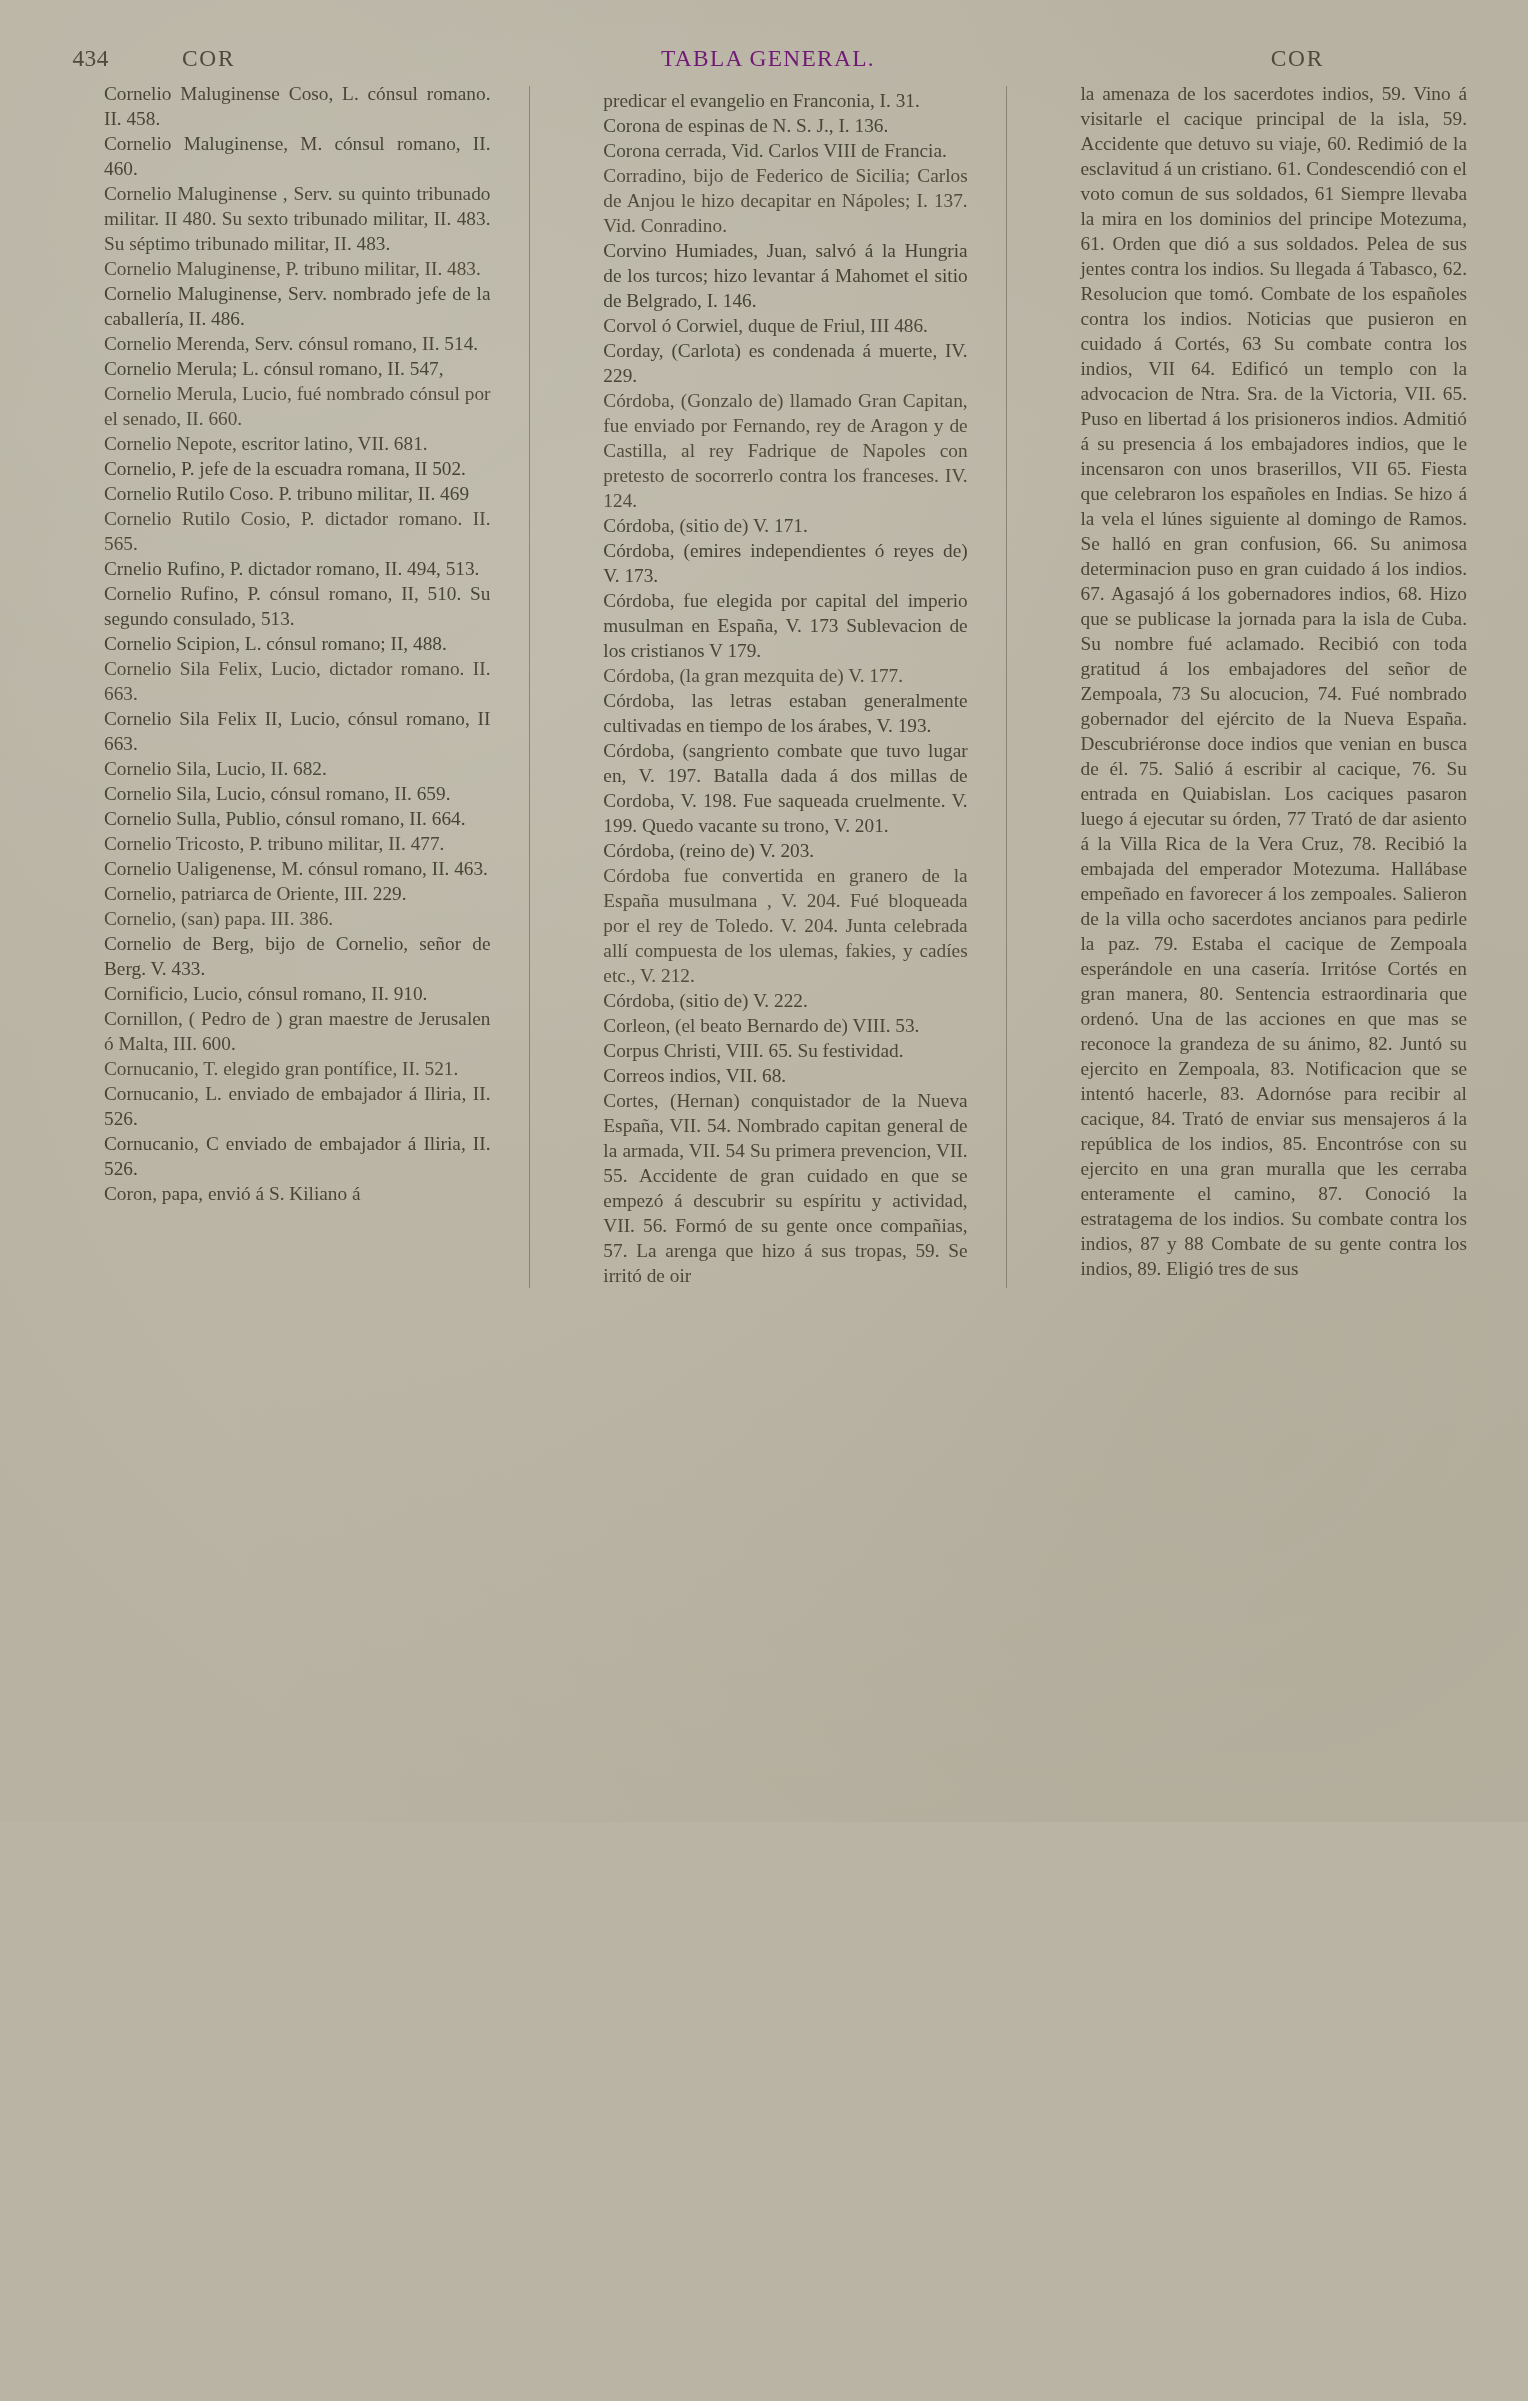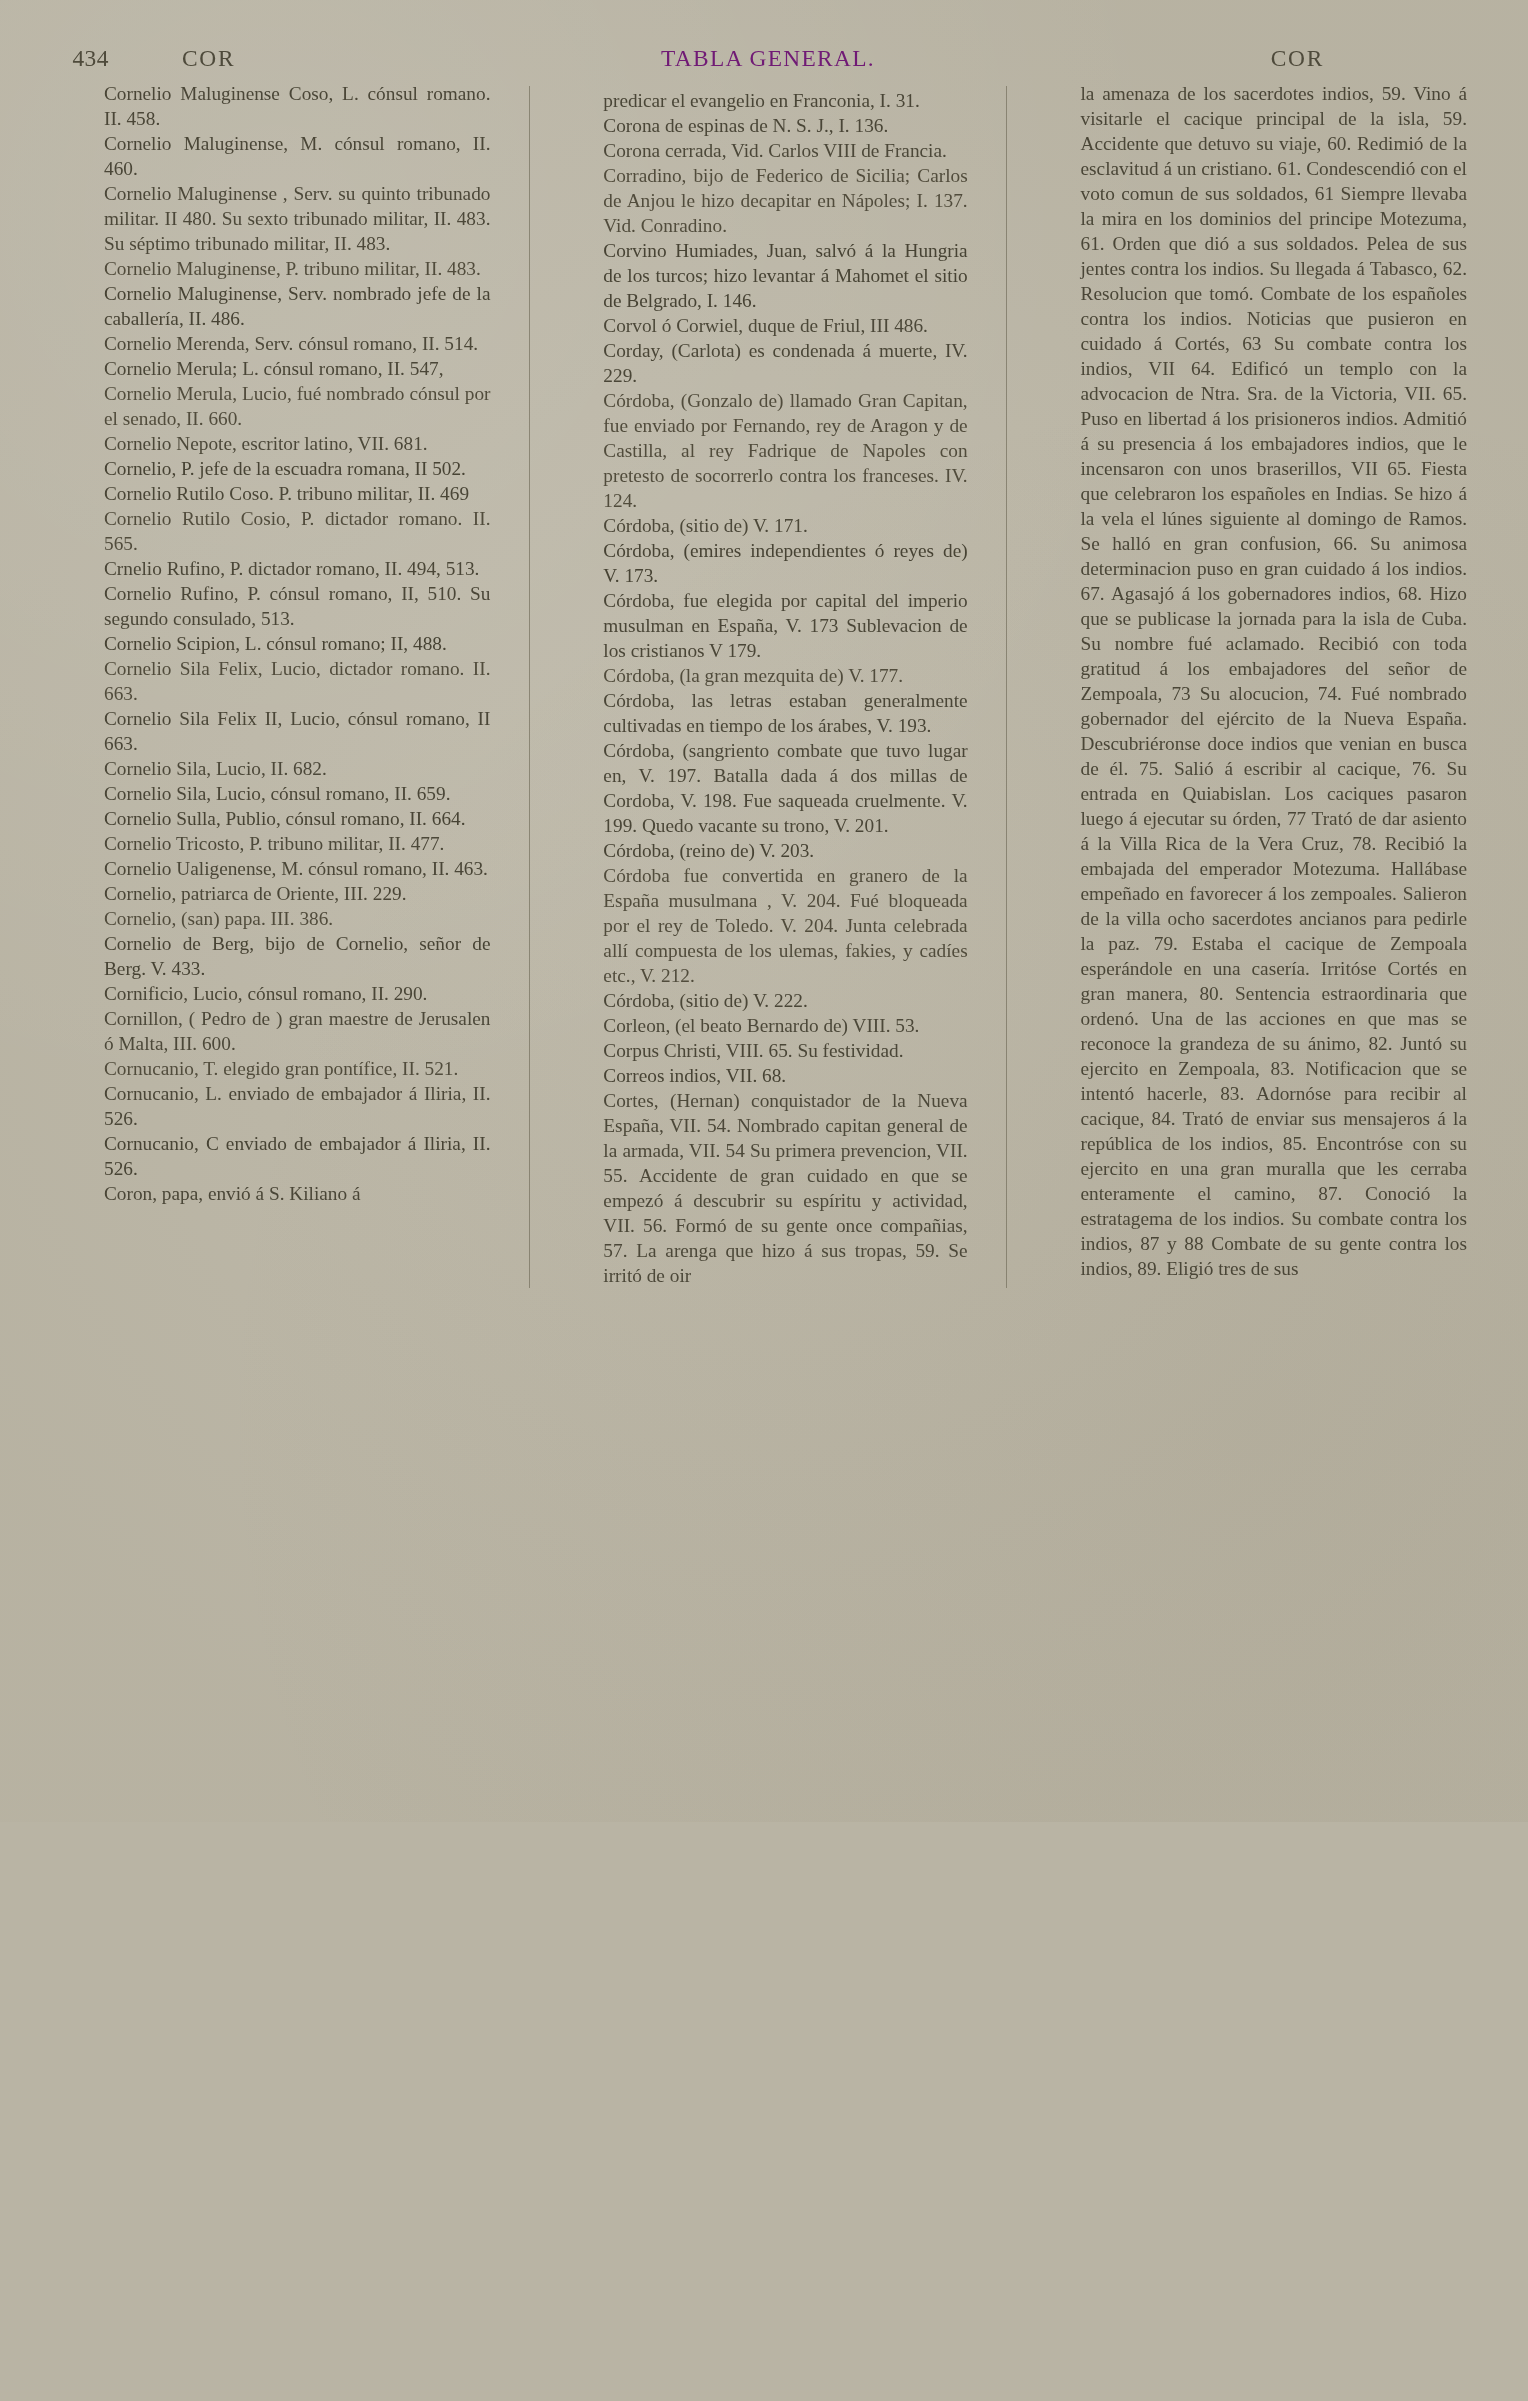--- a/index.html
+++ b/index.html
@@ -141,21 +141,21 @@
       <p class="entry">Cornelio Sila Felix, Lucio, dictador romano. II. 663.</p>
       <p class="entry">Cornelio Sila Felix II, Lucio, cónsul romano, II 663.</p>
       <p class="entry">Cornelio Sila, Lucio, II. 682.</p>
       <p class="entry">Cornelio Sila, Lucio, cónsul romano, II. 659.</p>
       <p class="entry">Cornelio Sulla, Publio, cónsul romano, II. 664.</p>
       <p class="entry">Cornelio Tricosto, P. tribuno militar, II. 477.</p>
       <p class="entry">Cornelio Ualigenense, M. cónsul romano, II. 463.</p>
       <p class="entry">Cornelio, patriarca de Oriente, III. 229.</p>
       <p class="entry">Cornelio, (san) papa. III. 386.</p>
       <p class="entry">Cornelio de Berg, bijo de Cornelio, señor de Berg. V. 433.</p>
-      <p class="entry">Cornificio, Lucio, cónsul romano, II. 290.</p>
+      <p class="entry">Cornificio, Lucio, cónsul romano, II. 910.</p>
       <p class="entry">Cornillon, ( Pedro de ) gran maestre de Jerusalen ó Malta, III. 600.</p>
       <p class="entry">Cornucanio, T. elegido gran pontífice, II. 521.</p>
       <p class="entry">Cornucanio, L. enviado de embajador á Iliria, II. 526.</p>
       <p class="entry">Cornucanio, C enviado de embajador á Iliria, II. 526.</p>
       <p class="entry">Coron, papa, envió á S. Kiliano á</p>
     </div>
 
     <div class="rule"></div>
 
     <div class="col c2">

